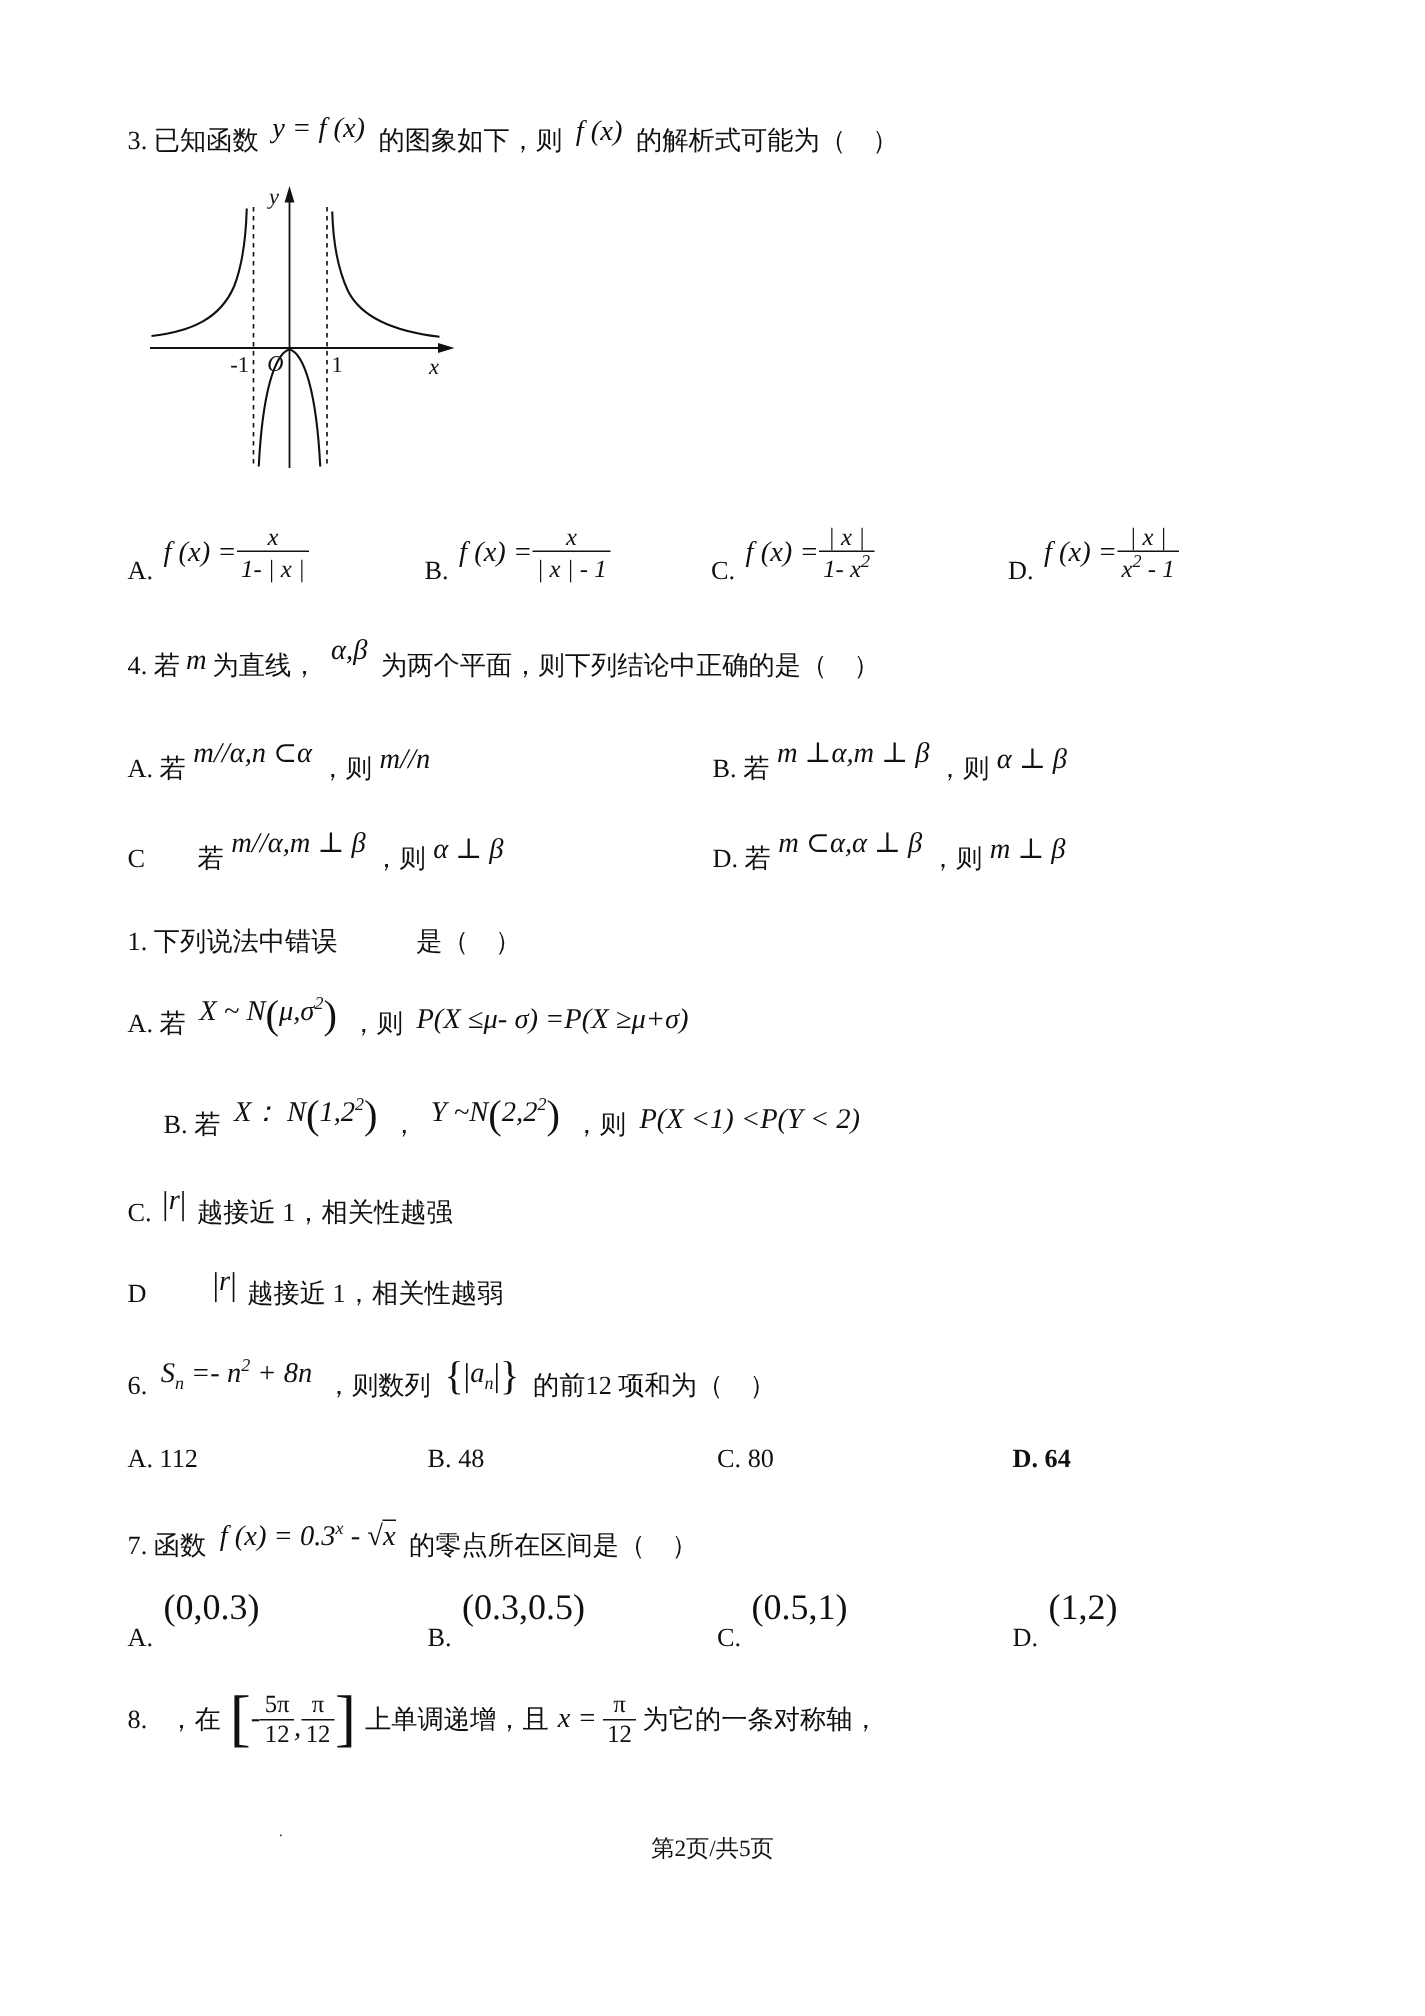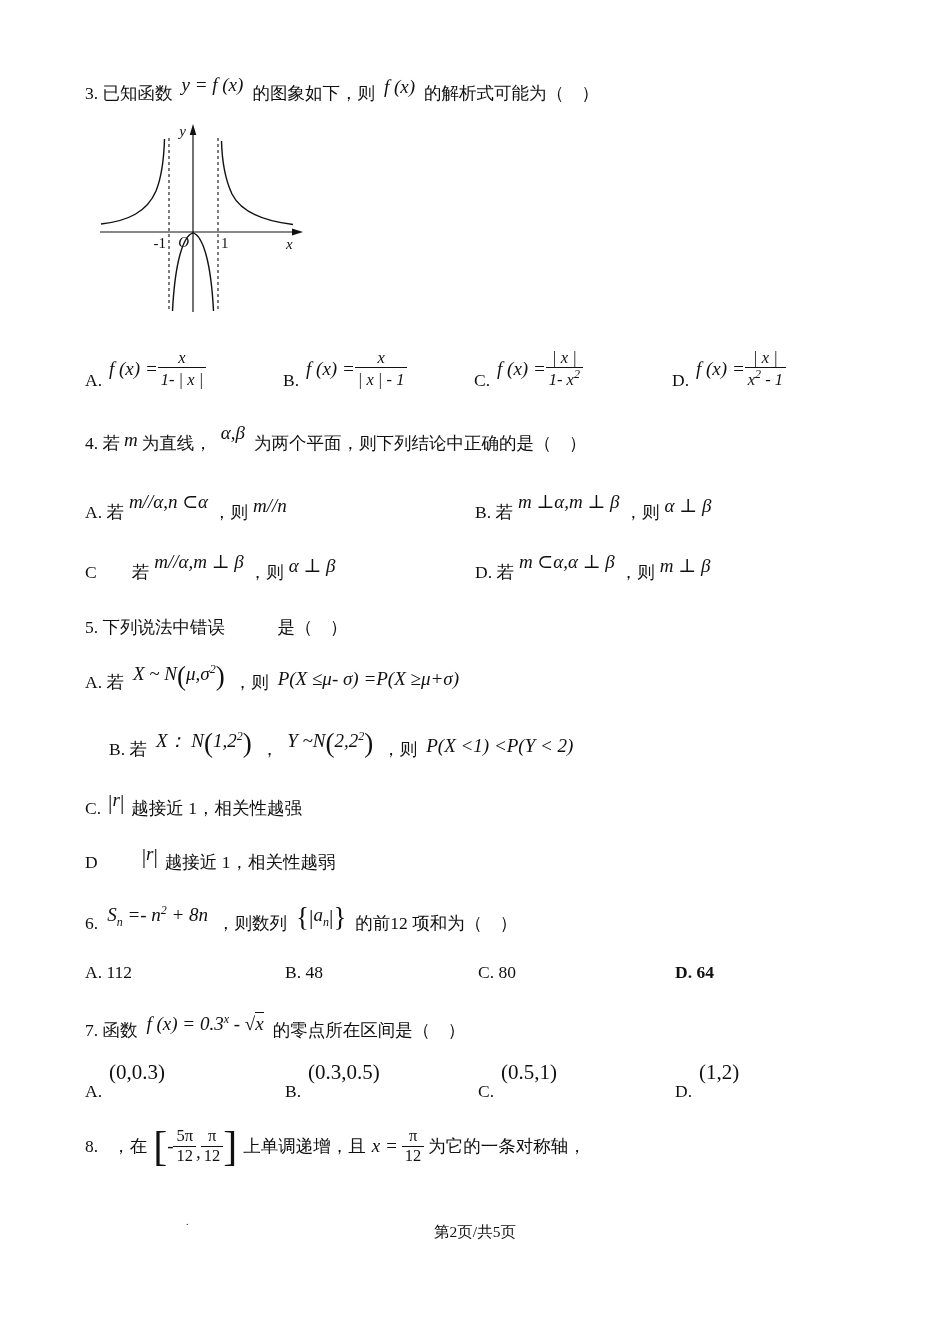--- a/index.html
+++ b/index.html
@@ -4,21 +4,21 @@
 <style>
   html,body{margin:0;padding:0;}
   body{
     width:950px;height:1344px;background:#ffffff;color:#101010;
     font-family:"Liberation Serif","DejaVu Serif",serif;
   }
   .page{position:relative;width:950px;height:1344px;overflow:hidden;background:#fff;}
   .sec{position:absolute;left:85px;white-space:nowrap;}
   .zh{font-size:17.5px;}
   .m{font-style:italic;font-size:19px;font-family:"Liberation Serif","DejaVu Serif",serif;}
-  .mv{font-style:normal;font-size:21px;}
+  .mv{font-style:normal;font-size:24px;}
   .up{font-style:normal;}
   sup.s{font-size:12px;}
   sub.s{font-size:12px;}
   .r3{position:relative;top:-3px;}
   .r6{position:relative;top:-6px;}
   .r8{position:relative;top:-8px;}
   .r10{position:relative;top:-10px;}
   .mx{margin:0 5px;}
   .frac{display:inline-block;vertical-align:middle;text-align:center;
         font-size:16.5px;line-height:1.12;font-style:italic;}
@@ -130,21 +130,21 @@
   <div class="optrow" style="top:540px;height:58px;">
     <div class="opt4" style="left:0;">
       <span class="zh">C　　若</span><span class="m r10 mx">m//α,m ⊥ β</span><span class="zh">，则</span><span class="m r6 mx">α ⊥ β</span>
     </div>
     <div class="opt4" style="left:390px;">
       <span class="zh">D. 若</span><span class="m r10 mx">m ⊂α,α ⊥ β</span><span class="zh">，则</span><span class="m r6 mx">m ⊥ β</span>
     </div>
   </div>
 
   <div class="sec" style="top:612px;line-height:30px;">
-    <span class="zh">5. 下列说法中错误　　　是（　）</span>
+    <span class="zh">1. 下列说法中错误　　　是（　）</span>
   </div>
 
   <div class="sec pline" style="top:652px;">
     <span class="zh">A. 若</span>
     <span class="m r8 mx"><span>X ~ N</span><span class="bigp">(</span><span>μ,σ</span><sup class="s">2</sup><span class="bigp">)</span></span>
     <span class="zh">，则</span>
     <span class="m r3 mx">P(X ≤μ- σ) =P(X ≥μ+σ)</span>
   </div>
 
   <div class="sec pline" style="top:718px;margin-left:24px;">

